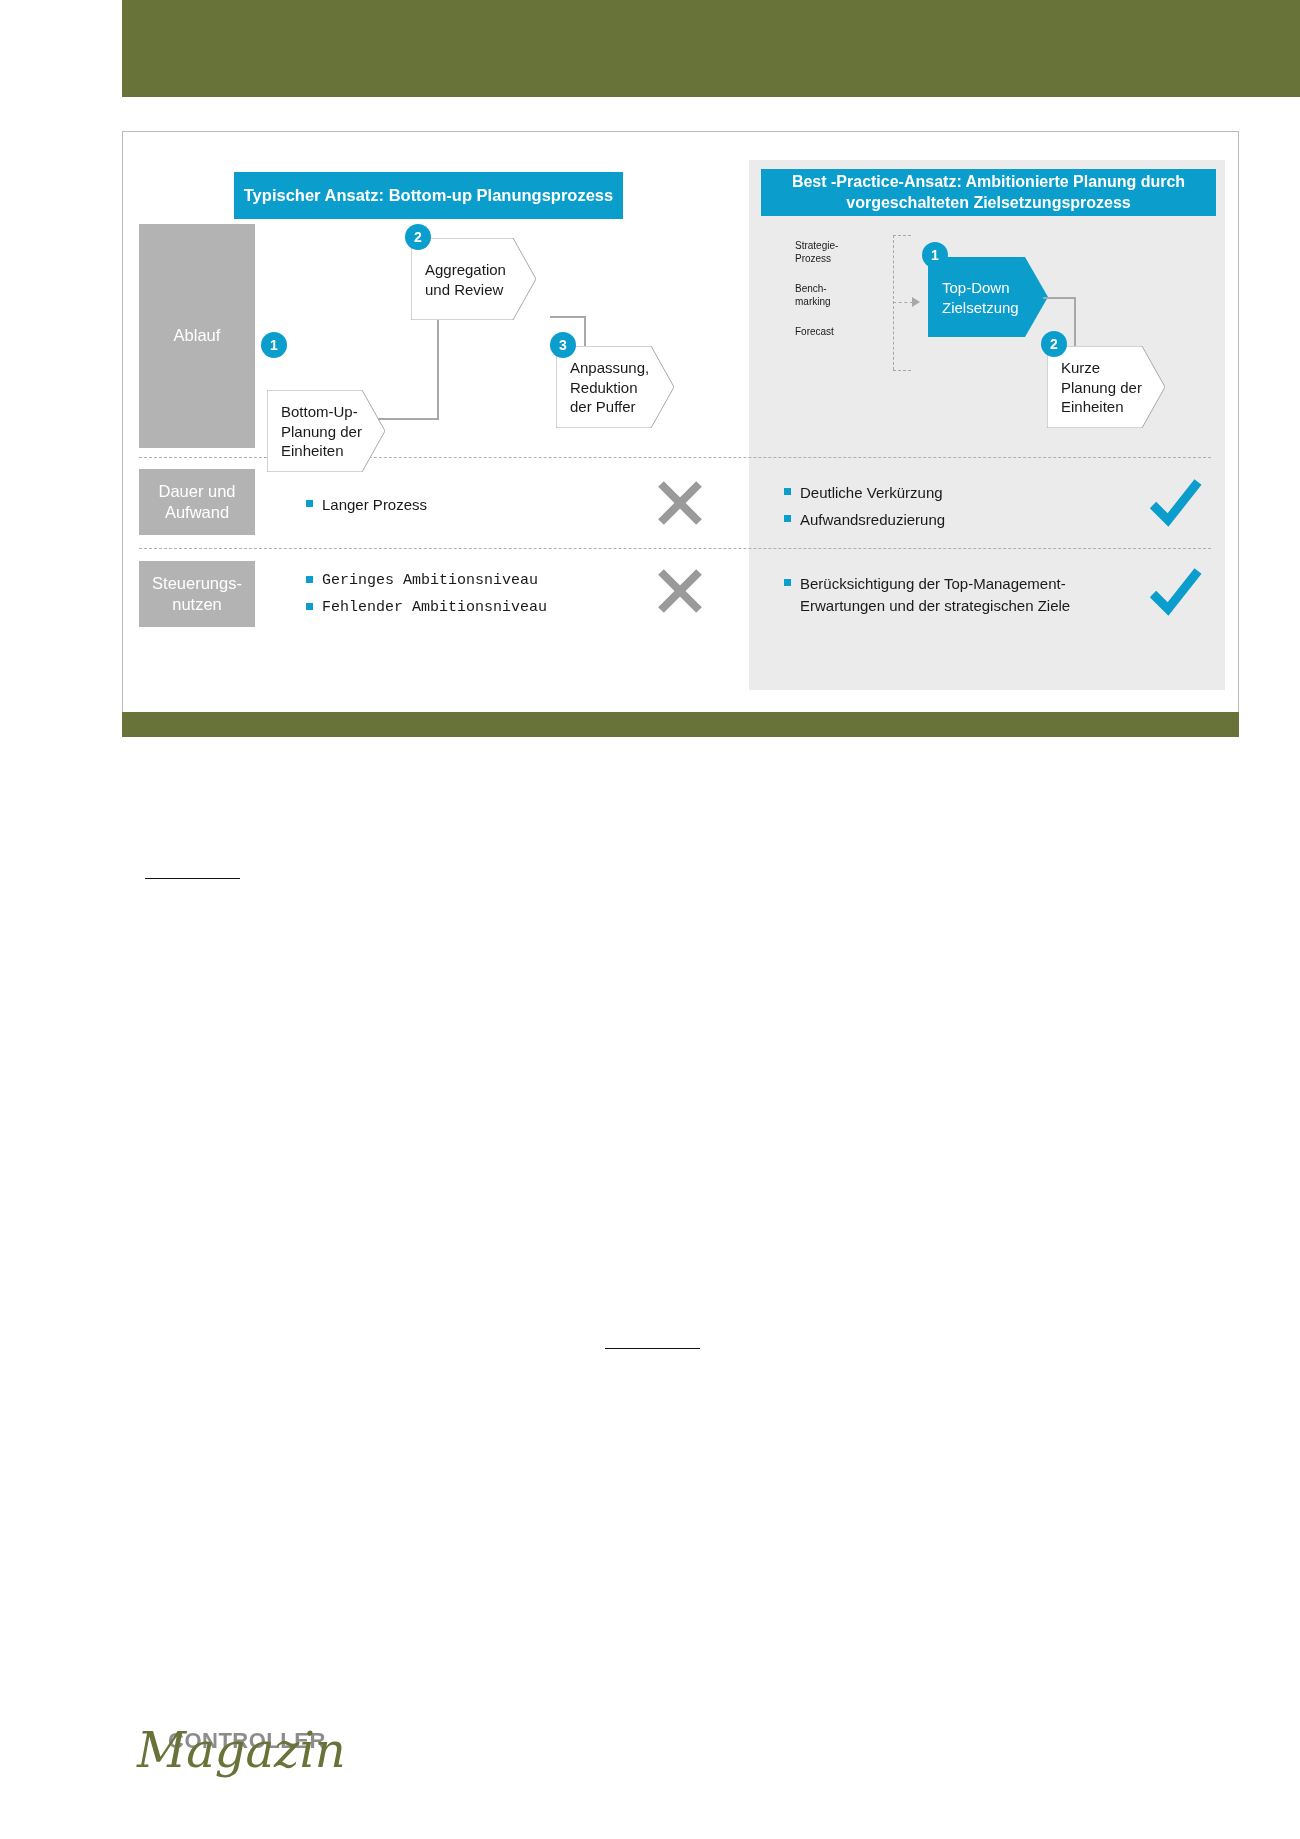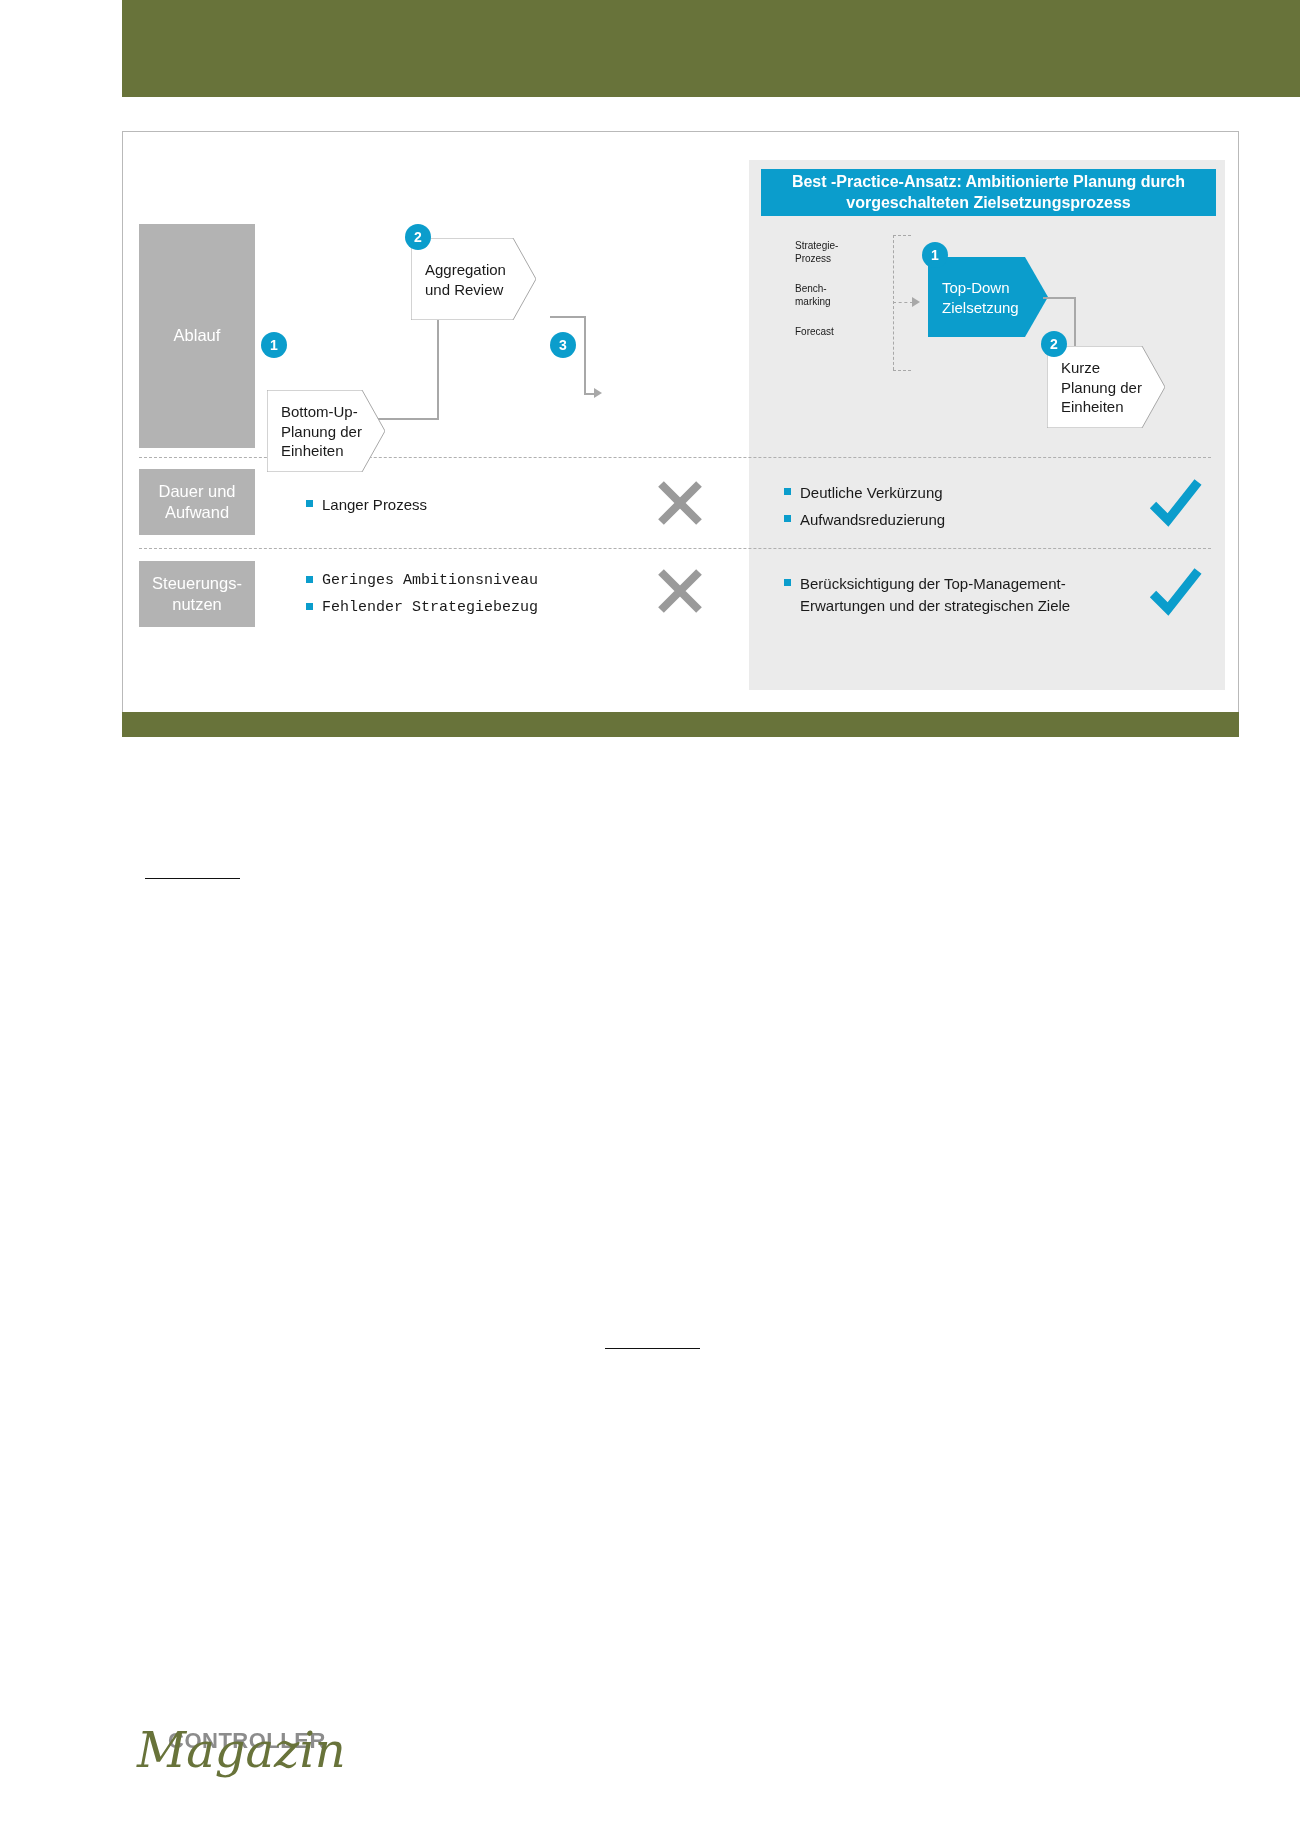--- a/index.html
+++ b/index.html
@@ -242,20 +242,24 @@
 </style>
 </head>
 <body>
 
 <div class="top-band"></div>
 
 <div class="figure-frame">
 
   <div class="right-panel" style="left:626px; top:28px; width:476px; height:530px;"></div>
 
+  <div class="col-header col-header-left" style="left:111px; top:40px; width:389px; height:47px;">
+    <span>Typischer Ansatz:
+Bottom-up Planungsprozess</span>
+  </div>
 
   <div class="col-header col-header-right" style="left:638px; top:37px; width:455px; height:47px;">
     <span>Best -Practice-Ansatz: Ambitionierte Planung
 durch vorgeschalteten  Zielsetzungsprozess</span>
   </div>
 
   <div class="row-label" style="left:16px; top:92px; width:116px; height:224px;">
     <span>Ablauf</span>
   </div>
   <div class="row-label" style="left:16px; top:337px; width:116px; height:66px;">
@@ -292,20 +296,28 @@
 
   <div class="chev" style="left:288px; top:106px; width:125px; height:82px;">
     <svg class="chev-shape" viewBox="0 0 125 82" preserveAspectRatio="none">
       <polygon points="0,0 102,0 125,41 102,82 0,82" fill="#ffffff" stroke="#a8a8a8" stroke-width="1"></polygon>
     </svg>
     <span class="chev-text">Aggregation
 und Review</span>
   </div>
   <div class="step-badge" style="left:282px; top:92px;">2</div>
 
+  <div class="chev" style="left:433px; top:214px; width:118px; height:82px;">
+    <svg class="chev-shape" viewBox="0 0 118 82" preserveAspectRatio="none">
+      <polygon points="0,0 95,0 118,41 95,82 0,82" fill="#ffffff" stroke="#a8a8a8" stroke-width="1"></polygon>
+    </svg>
+    <span class="chev-text">Anpassung,
+Reduktion
+der Puffer</span>
+  </div>
   <div class="step-badge" style="left:427px; top:200px;">3</div>
 
   <div class="input-list" style="left:672px; top:107px;">
     <div class="item">Strategie-
 Prozess</div>
     <div class="item">Bench-
 marking</div>
     <div class="item">Forecast</div>
   </div>
 
@@ -357,21 +369,21 @@
     </div>
   </div>
 
   <div class="bullet-list" style="left:183px; top:438px; width:320px;font-family:Liberation Mono, monospace;">
     <div class="bullet-row">
       <span class="bullet-sq"></span>
       <span class="bullet-text">Geringes Ambitionsniveau</span>
     </div>
     <div class="bullet-row">
       <span class="bullet-sq"></span>
-      <span class="bullet-text">Fehlender Strategiebezug</span>
+      <span class="bullet-text">Fehlender Ambitionsniveau</span>
     </div>
   </div>
 
   <div class="bullet-list" style="left:661px; top:441px; width:350px;">
     <div class="bullet-row">
       <span class="bullet-sq"></span>
       <span class="bullet-text">Berücksichtigung der Top-Management-
 Erwartungen und der strategischen Ziele</span>
     </div>
   </div>

